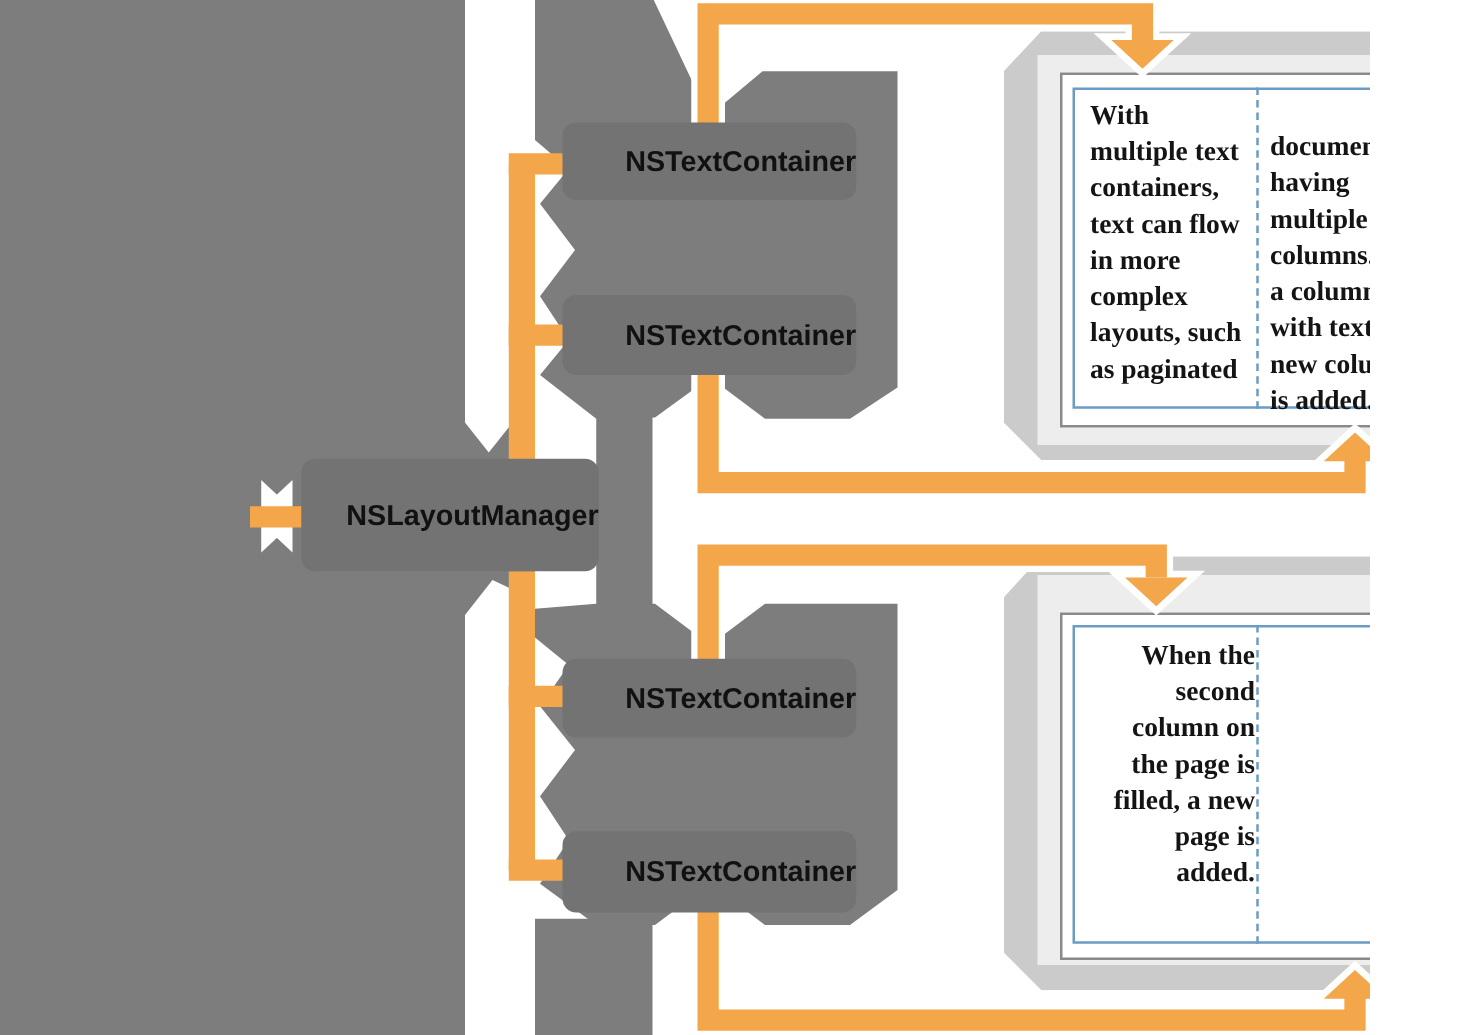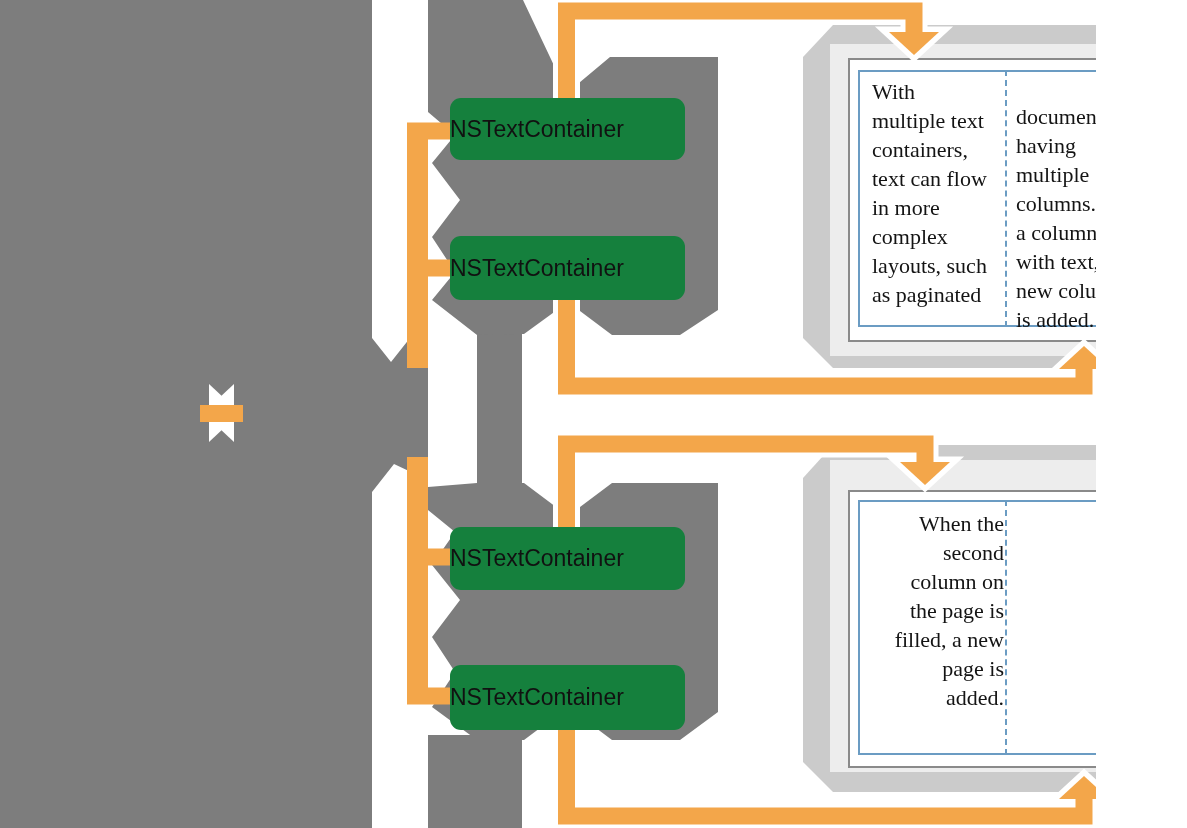--- a/index.html
+++ b/index.html
@@ -1,26 +1,26 @@
 <!DOCTYPE html>
 <html><head>
 <meta charset="utf-8">
 <style>
   html,body{margin:0;padding:0;background:#ffffff;}
   #stage{
     position:relative;width:1096px;height:828px;overflow:hidden;
-    background:#ffffff;font-family:"Liberation Sans",sans-serif;
+    background:#ffffff;font-family:"Liberation Sans",sans-serif;font-weight:bold;
   }
   #stage svg{position:absolute;left:0;top:0;}
   .layer{position:absolute;left:0;top:0;width:1187px;height:828px;}
 
   
   .node{
-    position:absolute;background:#15803d;border-radius:11px;
-    display:flex;align-items:center;justify-content:flex-start;
+    position:absolute;background:#737373;border-radius:11px;
+    display:flex;align-items:center;justify-content:flex-end;
     color:#111;font-size:23px;letter-spacing:0px;z-index:40;
   }
 
   
   .page-wrap{position:absolute;width:377px;z-index:10;}
   .page-back{position:absolute;left:0;top:0;width:100%;height:100%;background:#CBCBCB;}
   .page-front{position:absolute;background:#EDEDED;}
   .page-border{position:absolute;background:#ffffff;border:2px solid #8A8A8A;box-sizing:border-box;}
   .page-guide{position:absolute;border:2px solid #6B9CC3;box-sizing:border-box;}
   .col-divider{position:absolute;width:0;border-left:2px dashed #6B9CC3;}
@@ -130,20 +130,23 @@
     </g>
 
     <g fill="#F3A64A">
       <polygon points="889,32 939,32 914,55"></polygon>
       <polygon points="1059,369 1109,369 1084,346"></polygon>
       <polygon points="900,462 950,462 925,485"></polygon>
       <polygon points="1059,799 1109,799 1084,776"></polygon>
     </g>
   </svg>
 
+  <div class="node" style="left:241px;top:367px;width:238px;height:90px;">
+    <span>NSLayoutManager</span>
+  </div>
   <div class="node" style="left:450px;top:98px;width:235px;height:62px;">
     <span>NSTextContainer</span>
   </div>
   <div class="node" style="left:450px;top:236px;width:235px;height:64px;">
     <span>NSTextContainer</span>
   </div>
   <div class="node" style="left:450px;top:527px;width:235px;height:63px;">
     <span>NSTextContainer</span>
   </div>
   <div class="node" style="left:450px;top:665px;width:235px;height:65px;">

